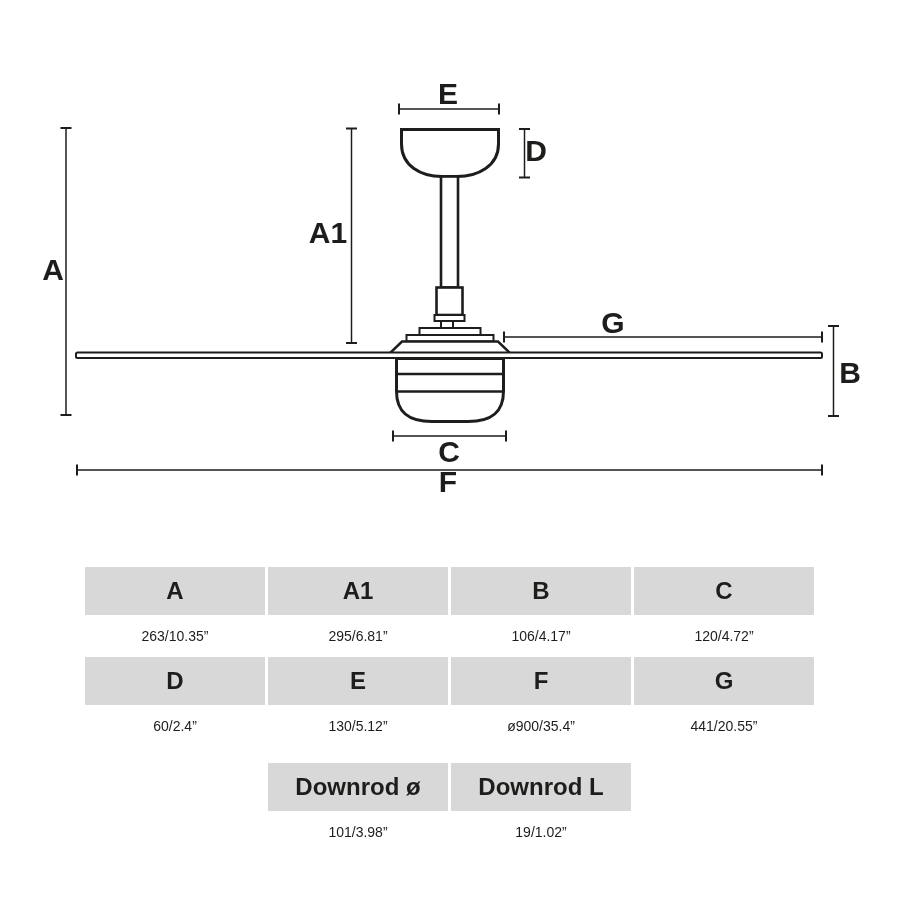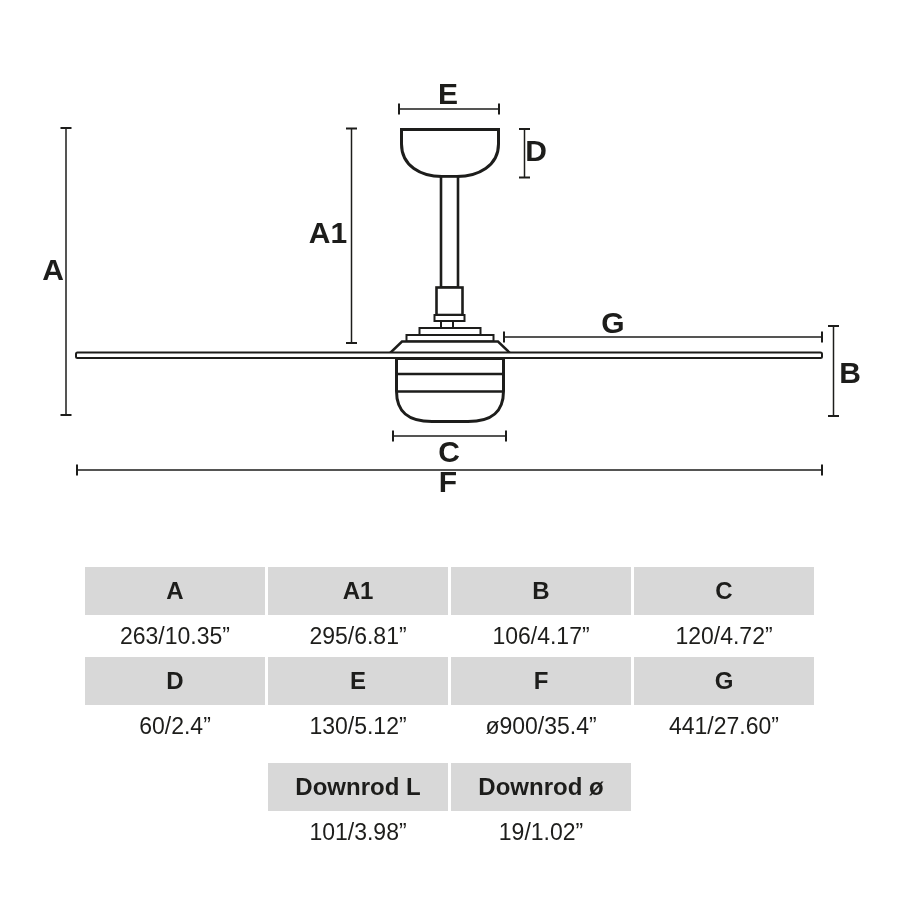--- a/index.html
+++ b/index.html
@@ -13,21 +13,21 @@
     font-weight:bold;font-size:30px;fill:#1d1d1b;
   }
   .dim-table{position:absolute;left:85px;top:567px;width:729px;}
   .trow{display:flex;gap:3px;}
   .trow-spacer{height:16px;}
   .cell{width:180px;text-align:center;flex:0 0 auto;}
   .hcell{
     height:48px;line-height:48px;background:#d8d8d8;
     font-weight:bold;font-size:24px;
   }
-  .vcell{height:42px;line-height:42px;font-size:23px;}
+  .vcell{height:42px;line-height:42px;font-size:14px;}
   .cell-spacer{width:180px;visibility:hidden;height:1px;}
 </style>
 </head>
 <body>
 
 <div class="diagram-wrap">
 <svg width="900" height="540" viewBox="0 0 900 540" xmlns="http://www.w3.org/2000/svg">
 
   <g stroke="#1d1d1b" fill="#ffffff">
 
@@ -122,29 +122,29 @@
   <div class="trow">
     <div class="cell hcell">D</div>
     <div class="cell hcell">E</div>
     <div class="cell hcell">F</div>
     <div class="cell hcell">G</div>
   </div>
   <div class="trow">
     <div class="cell vcell">60/2.4”</div>
     <div class="cell vcell">130/5.12”</div>
     <div class="cell vcell">ø900/35.4”</div>
-    <div class="cell vcell">441/27.60”</div>
+    <div class="cell vcell">441/20.55”</div>
   </div>
 
   <div class="trow-spacer"></div>
 
   <div class="trow">
     <div class="cell cell-spacer"></div>
+    <div class="cell hcell">Downrod ø</div>
     <div class="cell hcell">Downrod L</div>
-    <div class="cell hcell">Downrod ø</div>
   </div>
   <div class="trow">
     <div class="cell cell-spacer"></div>
     <div class="cell vcell">101/3.98”</div>
     <div class="cell vcell">19/1.02”</div>
   </div>
 
 </div>
 
 </body></html>

